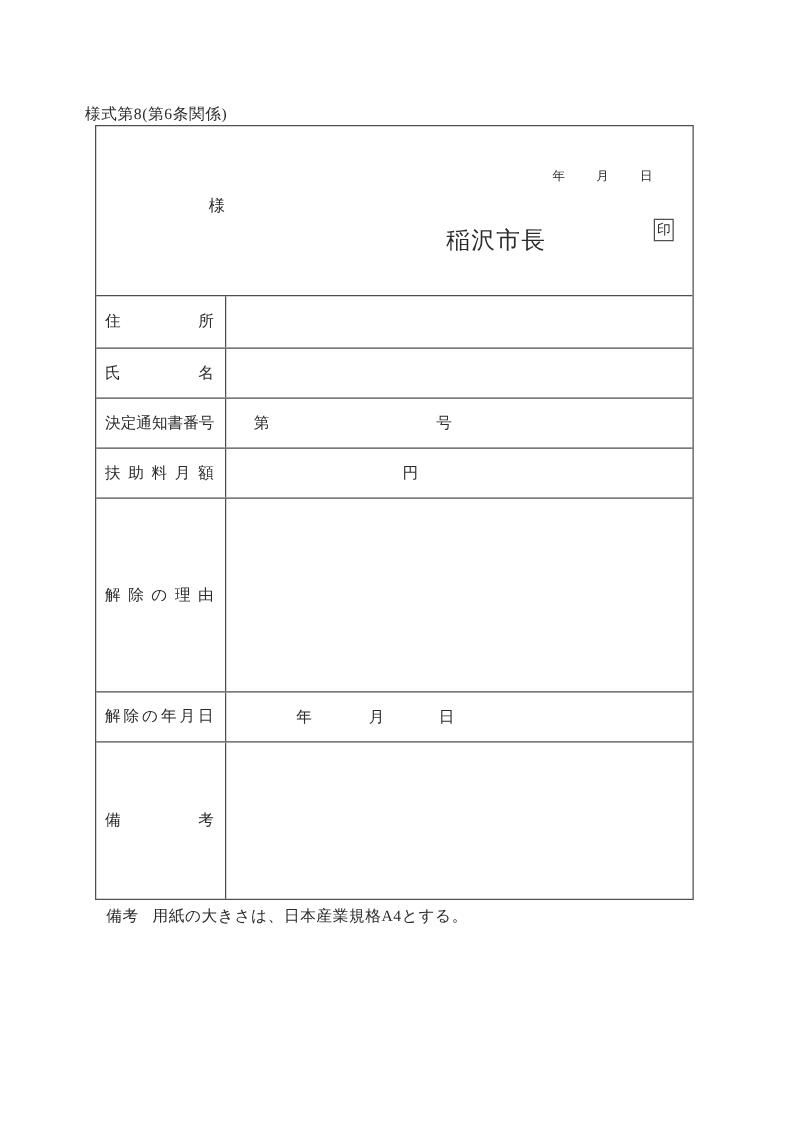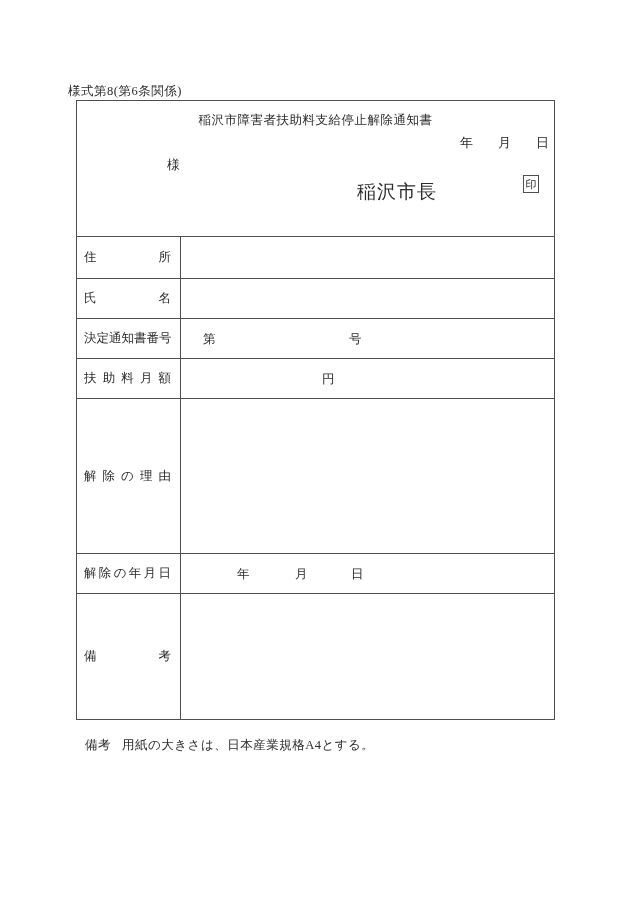--- a/index.html
+++ b/index.html
@@ -27,22 +27,22 @@
     position:absolute;left:76px;top:100px;width:479px;height:620px;
     border:1px solid var(--border);
   }
 
   .notice-title{
     position:absolute;left:0;right:0;top:11px;
     text-align:center;font-size:12.5px;letter-spacing:0.5px;white-space:nowrap;
   }
 
   .date-line{
-    position:absolute;top:33px;right:5px;
-    font-size:13px;white-space:nowrap;
+    position:absolute;top:33px;right:32px;
+    font-size:10px;white-space:nowrap;
   }
   .date-line .sep{display:inline-block;margin-left:25px;}
 
   .addressee{
     position:absolute;left:90px;top:55px;
     font-size:13px;
   }
 
   .sender{
     position:absolute;left:280px;top:78px;
@@ -91,32 +91,31 @@
   .pin.p-go{left:168px;}
   .pin.p-yen{left:141px;}
   .pin.p-year{left:56px;}
   .pin.p-month{left:114px;}
   .pin.p-day{left:170px;}
 
   .footer-note{
     position:absolute;left:85px;top:725px;
     font-size:12.5px;letter-spacing:0.5px;white-space:nowrap;
   }
-  .footer-note .fn-label{display:inline-block;margin-right:11px;margin-top:12px;}
+  .footer-note .fn-label{display:inline-block;margin-right:11px;}
 </style>
 </head>
 <body>
 
 <div class="page">
 
   <div class="form-label">様式第8(第6条関係)</div>
 
   <div class="notice-box">
 
-    <div class="notice-title">稲沢市障害者扶助料支給停止解除通知書</div>
 
     <div class="date-line">
       <span>年</span><span class="sep">月</span><span class="sep">日</span>
     </div>
 
     <div class="addressee">様</div>
 
     <div class="sender">稲沢市長</div>
 
     <div class="seal-box">印</div>

